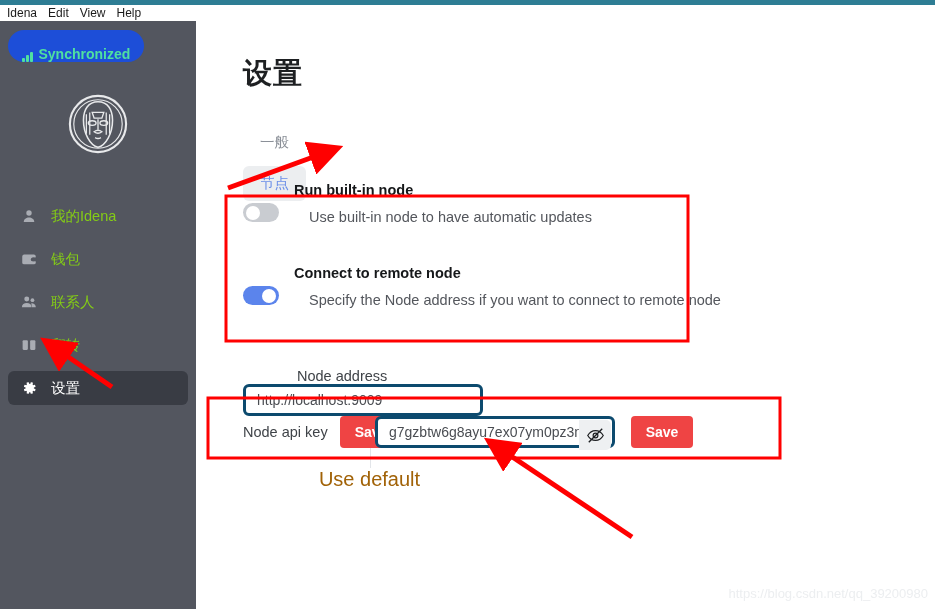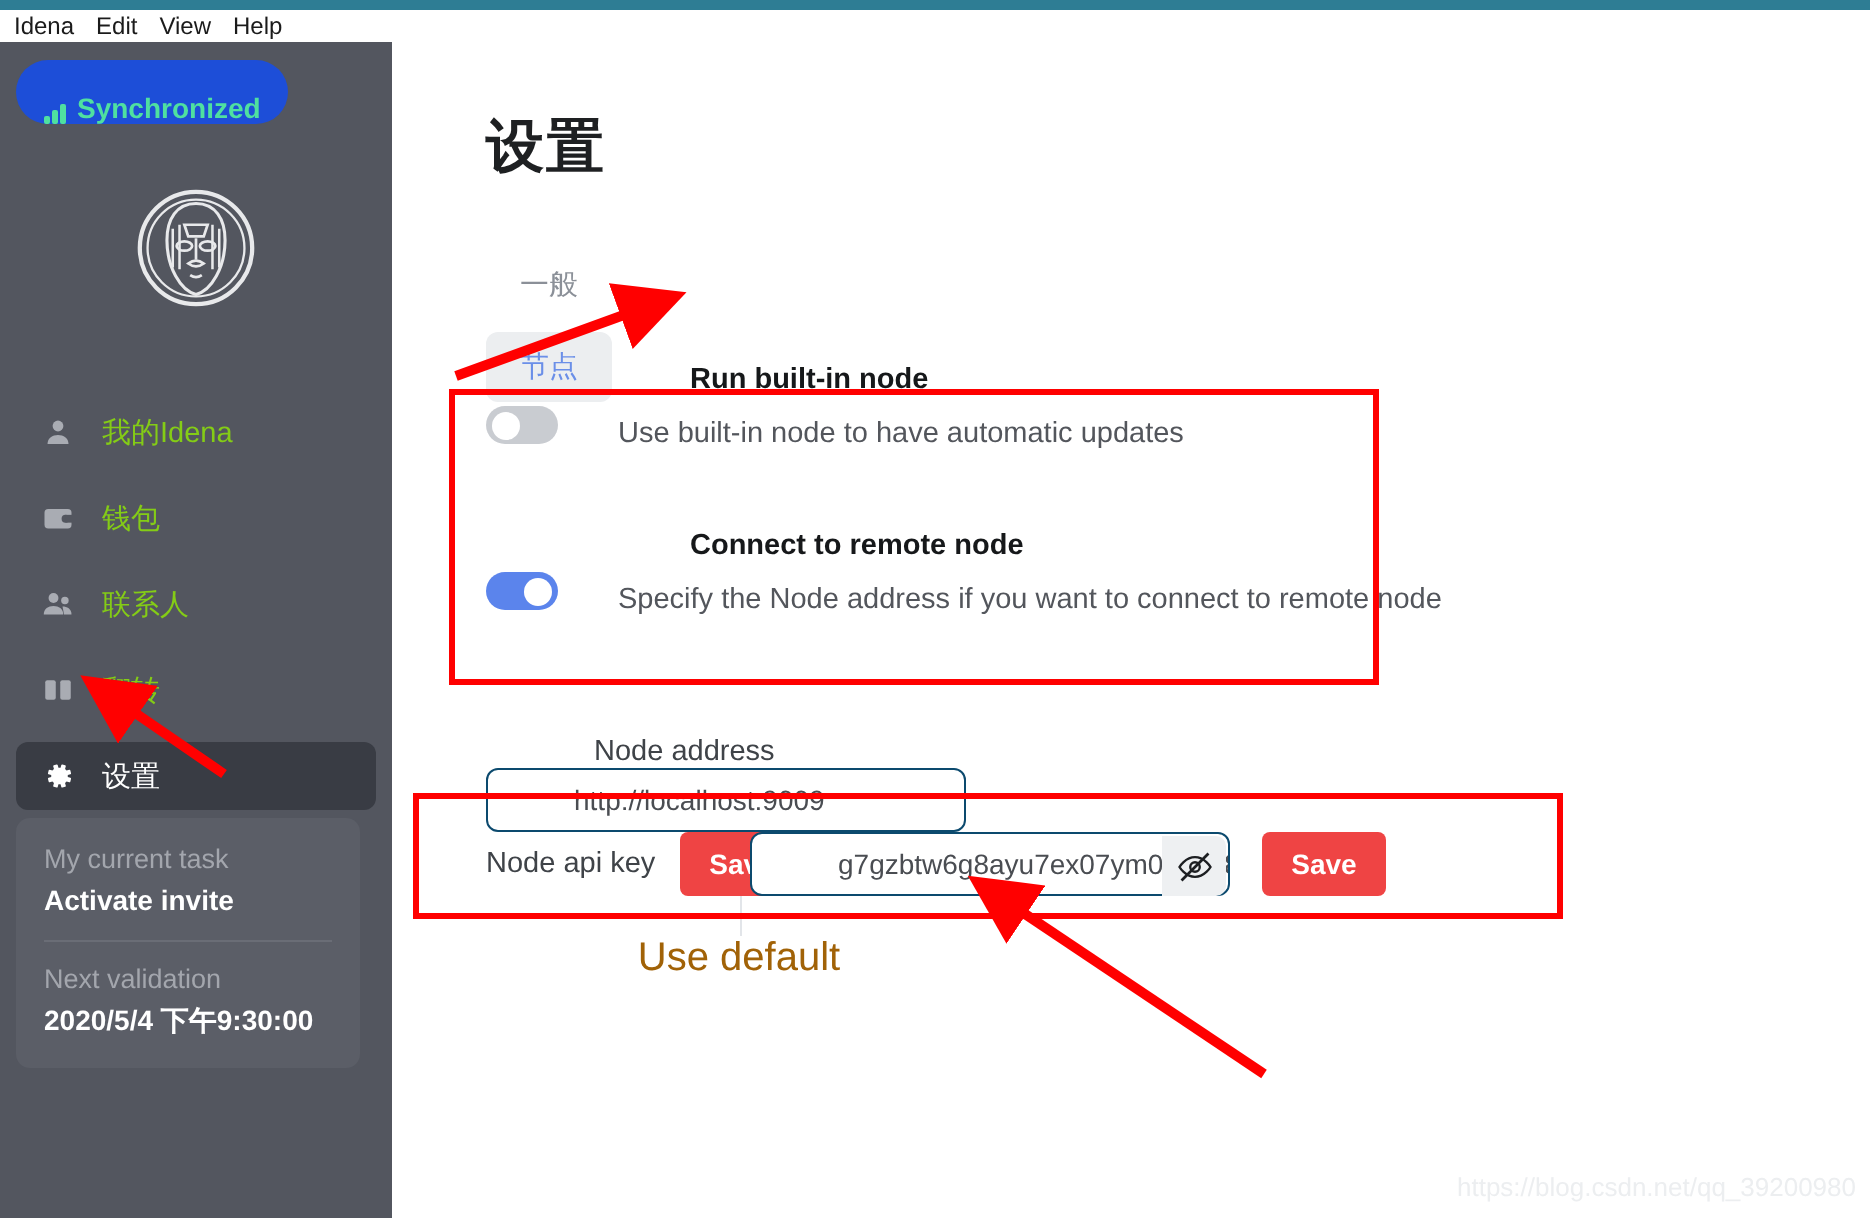--- a/index.html
+++ b/index.html
@@ -88,35 +88,35 @@
     position: absolute; left: 0; top: 22px;
     width: 36px; height: 19px; border-radius: 10px; background: #c9ccd1;
   }
   .toggle .knob {
     position: absolute; top: 2.5px; left: 3px;
     width: 14px; height: 14px; border-radius: 50%; background: #fff;
   }
   .toggle.on { background: #5b84ec; }
   .toggle.on .knob { left: 19px; }
   .toggle-title {
-    margin-left: 102px; font-size: 14.5px; font-weight: bold; color: #16181a; line-height: 18px;
+    margin-left: 51px; font-size: 14.5px; font-weight: bold; color: #16181a; line-height: 18px;
   }
   .toggle-desc {
     margin-left: 66px; margin-top: 9px; font-size: 14.5px; color: #53565c; line-height: 18px;
     white-space: nowrap;
   }
 
   .field-row { position: absolute; left: 47px; display: flex; align-items: center; }
   .field-row.addr { top: 347px; flex-direction: column; }
   .field-row.apikey { top: 395px; }
   .field-label { width: 132px; font-size: 14.5px; color: #3f4348; }
   .input-box {
     position: relative; width: 240px; height: 32px;
-    border: 1px solid #0c4a6e; border-radius: 6px; background: #fff;
-    display: flex; align-items: center; padding-left: 32px;
+    border: 3px solid #0c4a6e; border-radius: 6px; background: #fff;
+    display: flex; align-items: center;
   }
   .input-text {
     font-size: 14px; color: #4a4d52; padding-left: 11px;
     white-space: nowrap; overflow: hidden; text-overflow: clip; width: 100%;
   }
   .eye-btn {
     position: absolute; right: 1px; top: 1px; width: 32px; height: 30px;
     background: #eef0f2; border-radius: 0 5px 5px 0;
     display: flex; align-items: center; justify-content: center;
   }
@@ -215,27 +215,20 @@
 
       <div class="nav-item active">
         <svg class="nav-ico" viewBox="0 0 24 24">
           <path fill="#ffffff" d="M12 8.2a3.8 3.8 0 1 0 0 7.6 3.8 3.8 0 0 0 0-7.6zm0 5.9a2.1 2.1 0 1 1 0-4.2 2.1 2.1 0 0 1 0 4.2z"></path>
           <path fill="#ffffff" d="M20.3 13.2l-1.8-.5a6.7 6.7 0 0 0 0-1.4l1.8-.5a.6.6 0 0 0 .4-.7l-.5-1.9a.6.6 0 0 0-.7-.4l-1.8.5a6.8 6.8 0 0 0-1-1l.5-1.8a.6.6 0 0 0-.4-.7l-1.9-.5a.6.6 0 0 0-.7.4l-.5 1.8a6.7 6.7 0 0 0-1.4 0l-.5-1.8a.6.6 0 0 0-.7-.4l-1.9.5a.6.6 0 0 0-.4.7l.5 1.8a6.8 6.8 0 0 0-1 1l-1.8-.5a.6.6 0 0 0-.7.4l-.5 1.9a.6.6 0 0 0 .4.7l1.8.5a6.7 6.7 0 0 0 0 1.4l-1.8.5a.6.6 0 0 0-.4.7l.5 1.9a.6.6 0 0 0 .7.4l1.8-.5a6.8 6.8 0 0 0 1 1l-.5 1.8a.6.6 0 0 0 .4.7l1.9.5a.6.6 0 0 0 .7-.4l.5-1.8a6.7 6.7 0 0 0 1.4 0l.5 1.8a.6.6 0 0 0 .7.4l1.9-.5a.6.6 0 0 0 .4-.7l-.5-1.8a6.8 6.8 0 0 0 1-1l1.8.5a.6.6 0 0 0 .7-.4l.5-1.9a.6.6 0 0 0-.4-.7z"></path>
         </svg>
         <span>设置</span>
       </div>
     </div>
 
-    <div class="task-card">
-      <div class="task-label">My current task</div>
-      <div class="task-value">Activate invite</div>
-      <div class="task-divider"></div>
-      <div class="task-label">Next validation</div>
-      <div class="task-value">2020/5/4 下午9:30:00</div>
-    </div>
   </div>
 
   <div class="content">
 
     <div class="page-title">设置</div>
 
     <div class="tabs">
       <div class="tab">一般</div>
       <div class="tab active">节点</div>
     </div>

